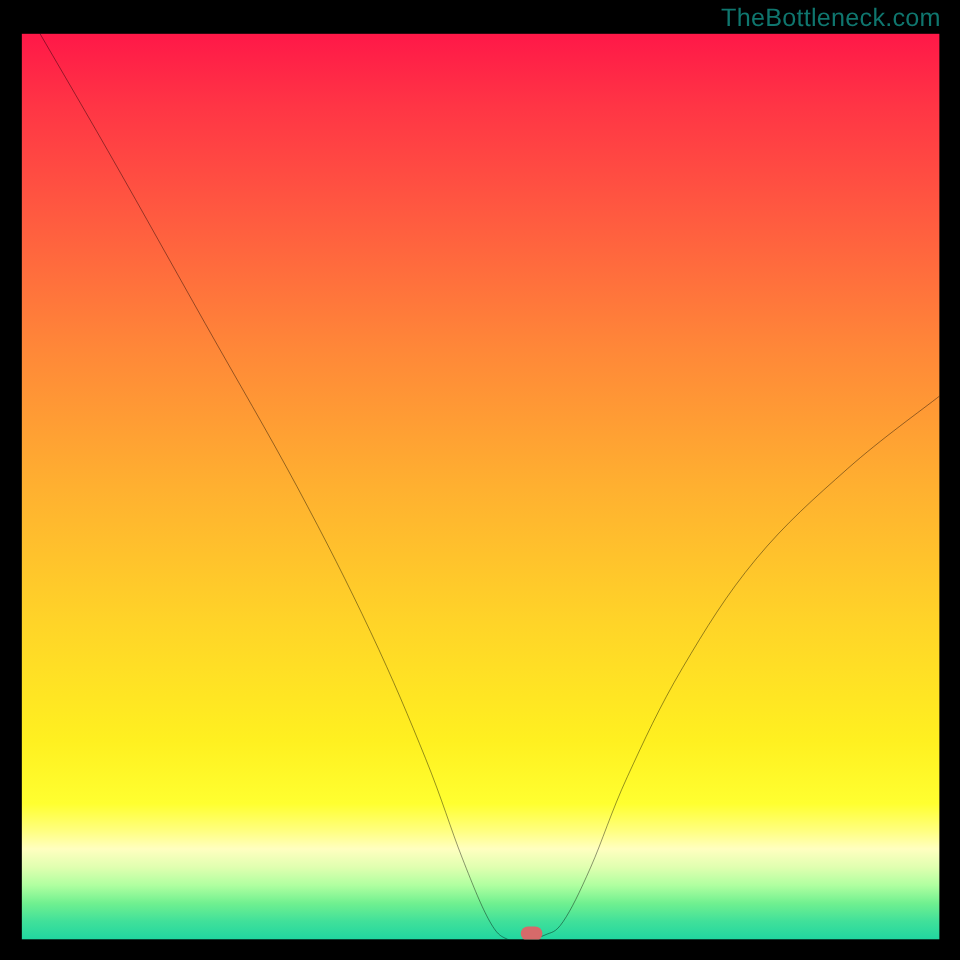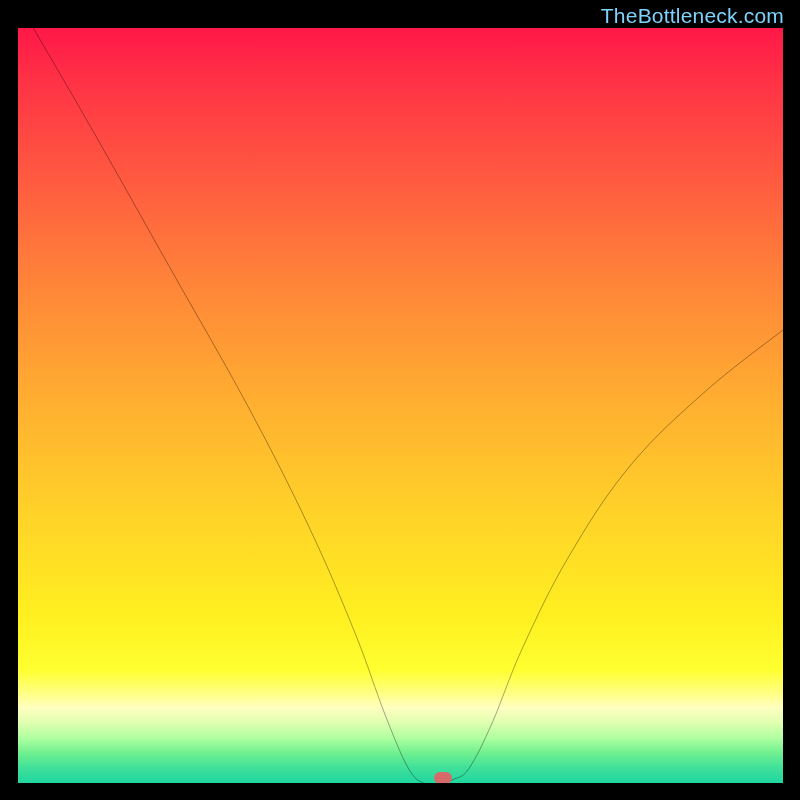--- a/index.html
+++ b/index.html
@@ -42,21 +42,21 @@
       #b0ffa0 94%,
       #70f090 96%,
       #40e09a 98%,
       #20d6a0 100%
     );
   }
   .attribution {
     position: absolute;
     top: 4px;
     right: 16px;
-    color: #7dd3fc;
+    color: #0f766e;
     font-size: 21px;
     font-weight: 500;
     letter-spacing: 0.2px;
   }
   svg.curve {
     position: absolute;
     left: 0; top: 0;
     width: 100%;
     height: 100%;
   }

